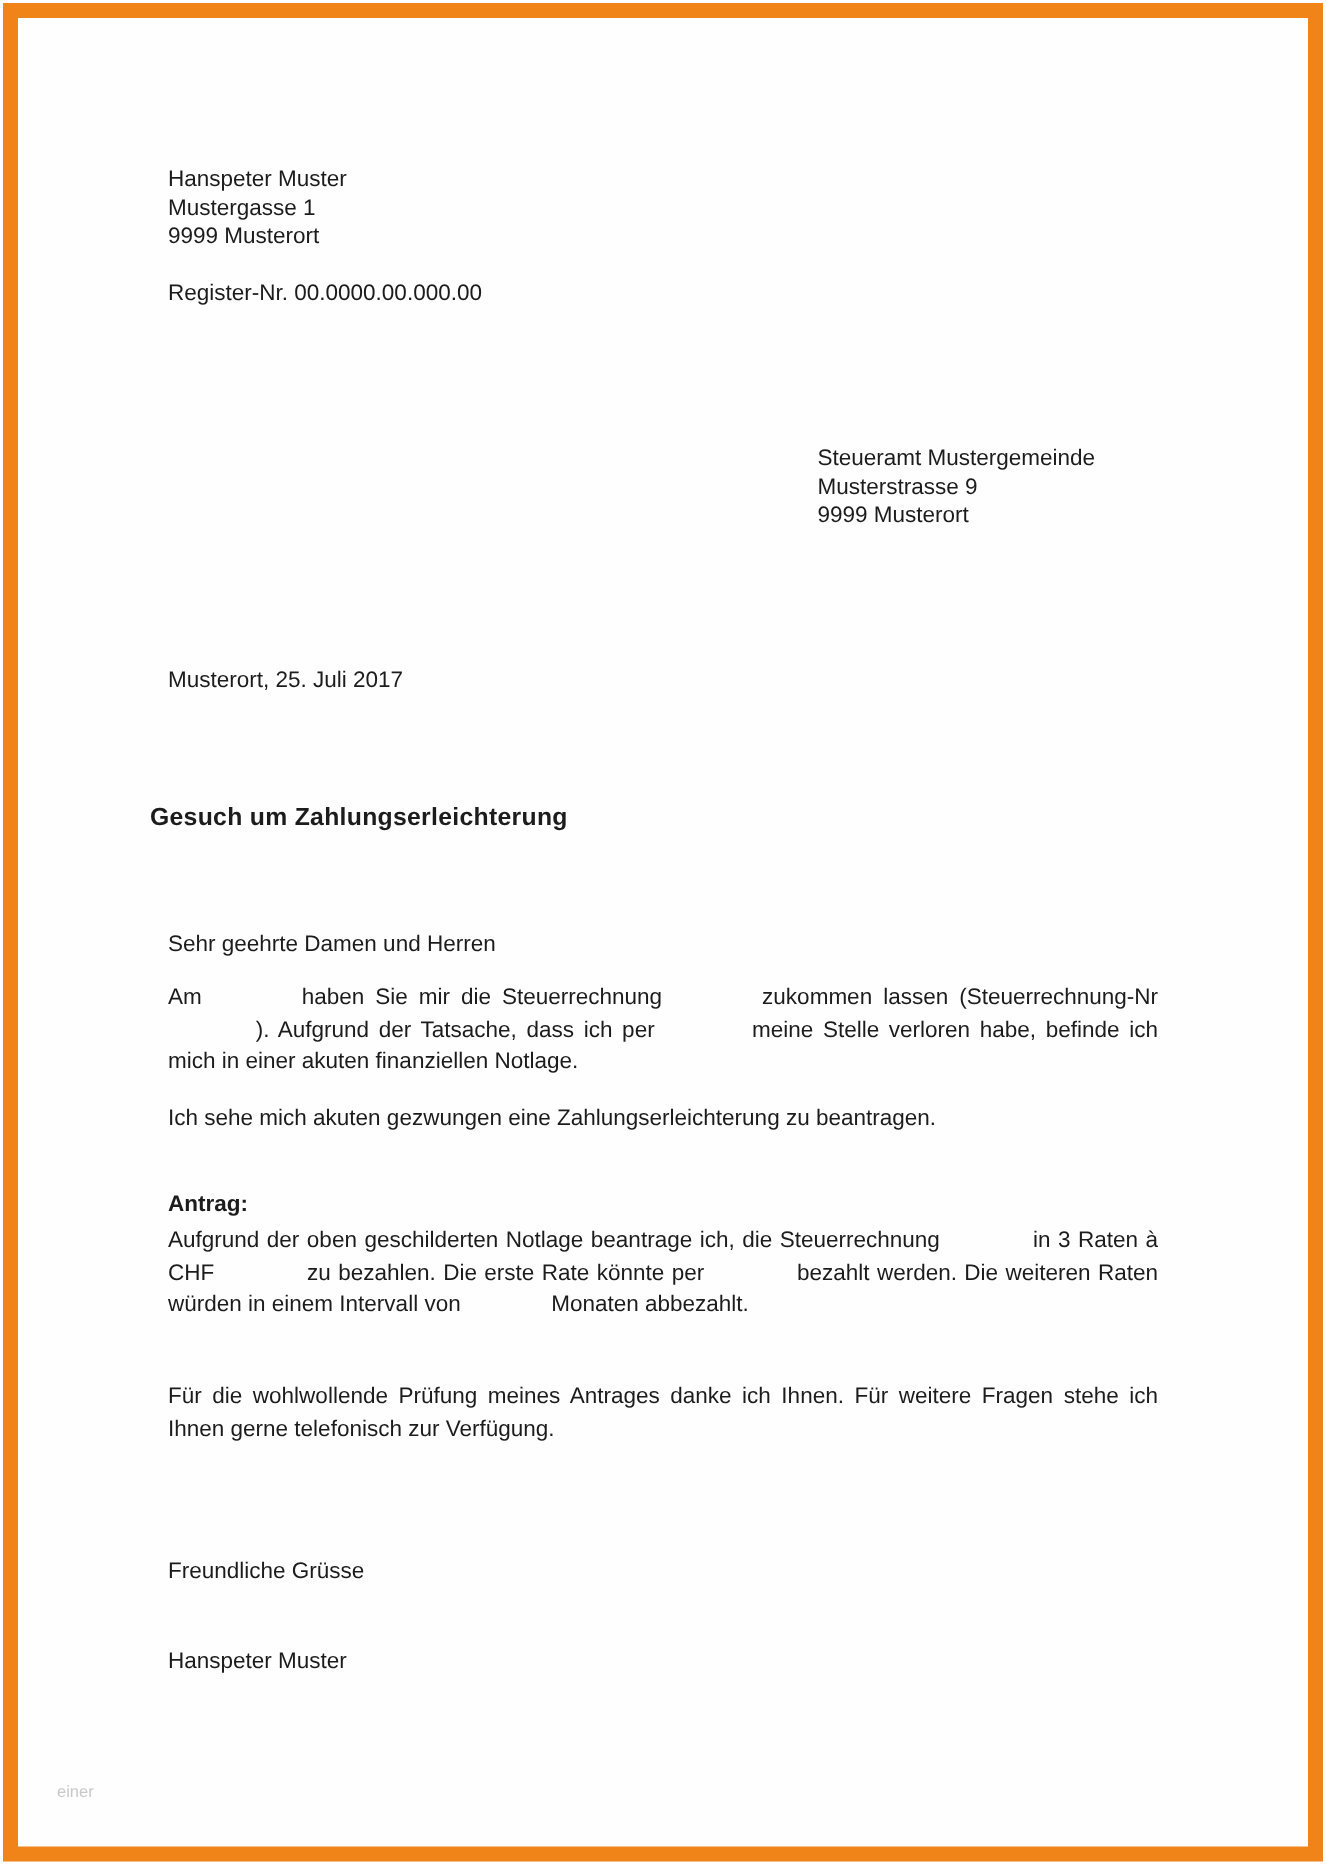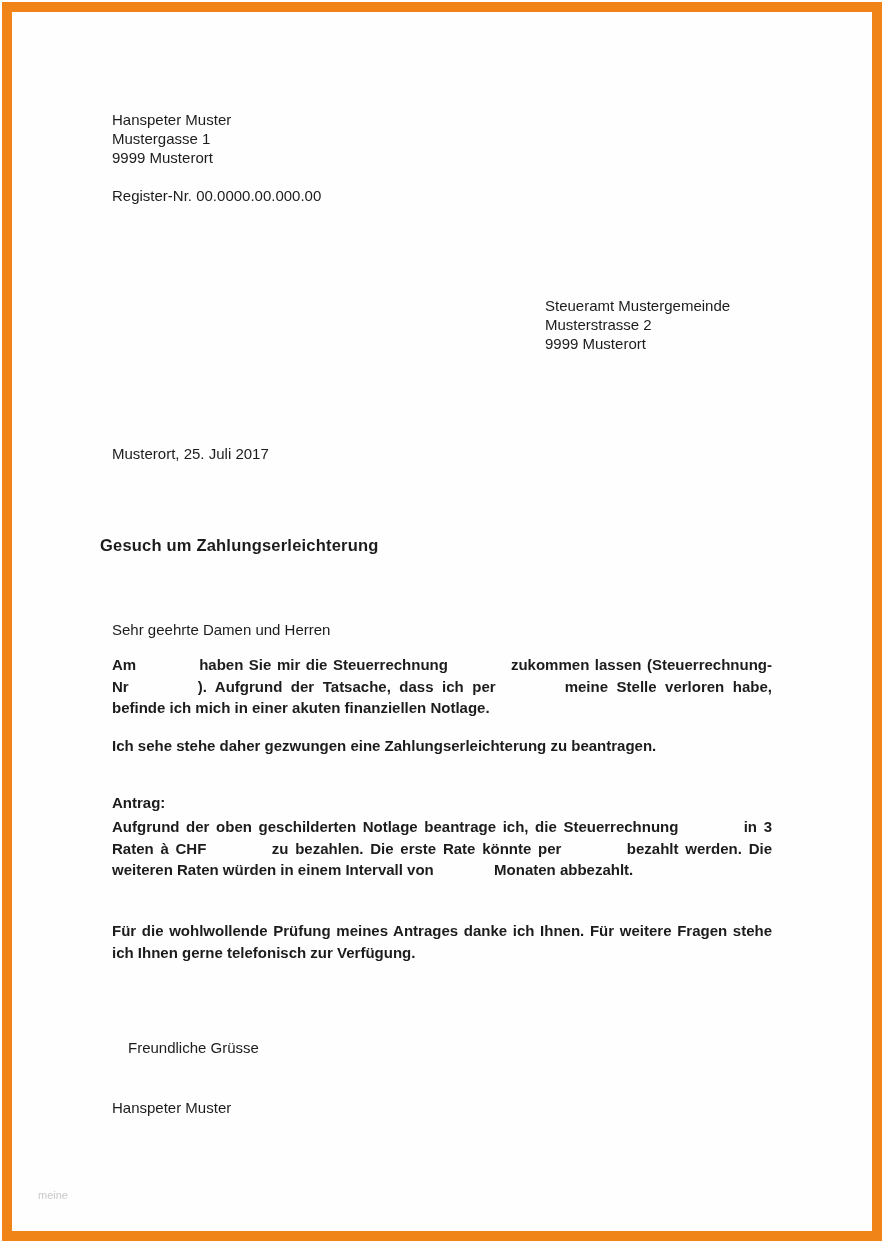--- a/index.html
+++ b/index.html
@@ -19,21 +19,20 @@
     background: #fefefe;
     box-sizing: border-box;
   }
   .abs { position: absolute; }
   .addr { font-size: 15px; line-height: 19px; }
   .body-text {
     font-size: 15px;
     line-height: 21.5px;
     text-align: justify;
     width: 660px;
-    font-weight: bold;
   }
   .single { font-size: 15px; line-height: 19px; }
   .subject { font-size: 16.5px; font-weight: bold; letter-spacing: 0.2px; }
   .bold { font-weight: bold; }
   .gap { display: inline-block; width: 52px; }
   .watermark { font-size: 11px; color: #c9c9c9; }
 </style>
 </head>
 <body style="color: rgb(28, 28, 28);">
 
@@ -42,37 +41,37 @@
 <div class="abs addr" style="left:112px; top:110px;">
   <div>Hanspeter Muster</div>
   <div>Mustergasse 1</div>
   <div>9999 Musterort</div>
 </div>
 
 <div class="abs single" style="left:112px; top:186px;text-align:center;">Register-Nr. 00.0000.00.000.00</div>
 
 <div class="abs addr" style="left:545px; top:296px;">
   <div>Steueramt Mustergemeinde</div>
-  <div>Musterstrasse 2</div>
+  <div>Musterstrasse 9</div>
   <div>9999 Musterort</div>
 </div>
 
 <div class="abs single" style="left:112px; top:444px;">Musterort, 25. Juli 2017</div>
 
 <div class="abs subject" style="left:100px; top:536px;">Gesuch um Zahlungserleichterung</div>
 
 <div class="abs single" style="left:112px; top:602px;margin-top:18px;">Sehr geehrte Damen und Herren</div>
 
 <div class="abs body-text" style="left:112px; top:654px;">Am <span class="gap"></span> haben Sie mir die Steuerrechnung <span class="gap"></span> zukommen lassen (Steuerrechnung-Nr <span class="gap"></span> ). Aufgrund der Tatsache, dass ich per <span class="gap"></span> meine Stelle verloren habe, befinde ich mich in einer akuten finanziellen Notlage.</div>
 
-<div class="abs body-text" style="left:112px; top:735px;">Ich sehe stehe daher gezwungen eine Zahlungserleichterung zu beantragen.</div>
+<div class="abs body-text" style="left:112px; top:735px;">Ich sehe mich akuten gezwungen eine Zahlungserleichterung zu beantragen.</div>
 
 <div class="abs single bold" style="left:112px; top:793px;">Antrag:</div>
 
 <div class="abs body-text" style="left:112px; top:816px;">Aufgrund der oben geschilderten Notlage beantrage ich, die Steuerrechnung <span class="gap"></span> in 3 Raten à CHF <span class="gap"></span> zu bezahlen. Die erste Rate könnte per <span class="gap"></span> bezahlt werden. Die weiteren Raten würden in einem Intervall von <span class="gap"></span> Monaten abbezahlt.</div>
 
 <div class="abs body-text" style="left:112px; top:920px;">Für die wohlwollende Prüfung meines Antrages danke ich Ihnen. Für weitere Fragen stehe ich Ihnen gerne telefonisch zur Verfügung.</div>
 
-<div class="abs single" style="left:112px; top:1038px;margin-left:16px;">Freundliche Grüsse</div>
+<div class="abs single" style="left:112px; top:1038px;">Freundliche Grüsse</div>
 
 <div class="abs single" style="left:112px; top:1098px;">Hanspeter Muster</div>
 
-<div class="abs watermark" style="left:38px; top:1189px;">meine</div>
+<div class="abs watermark" style="left:38px; top:1189px;">einer</div>
 
 </body></html>

